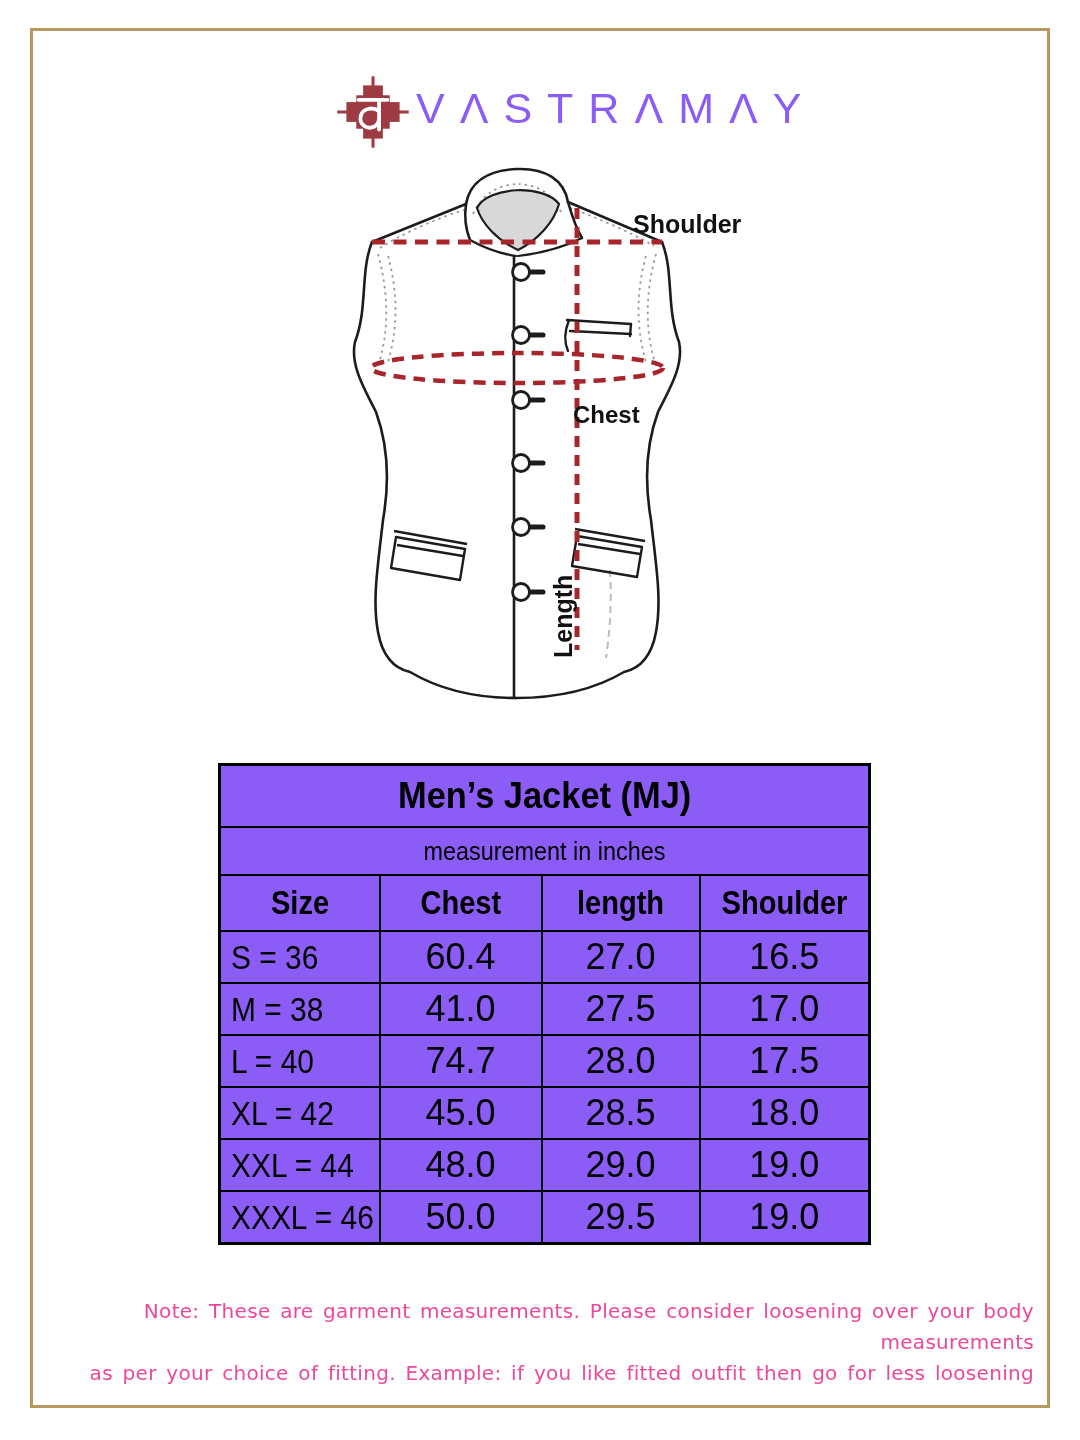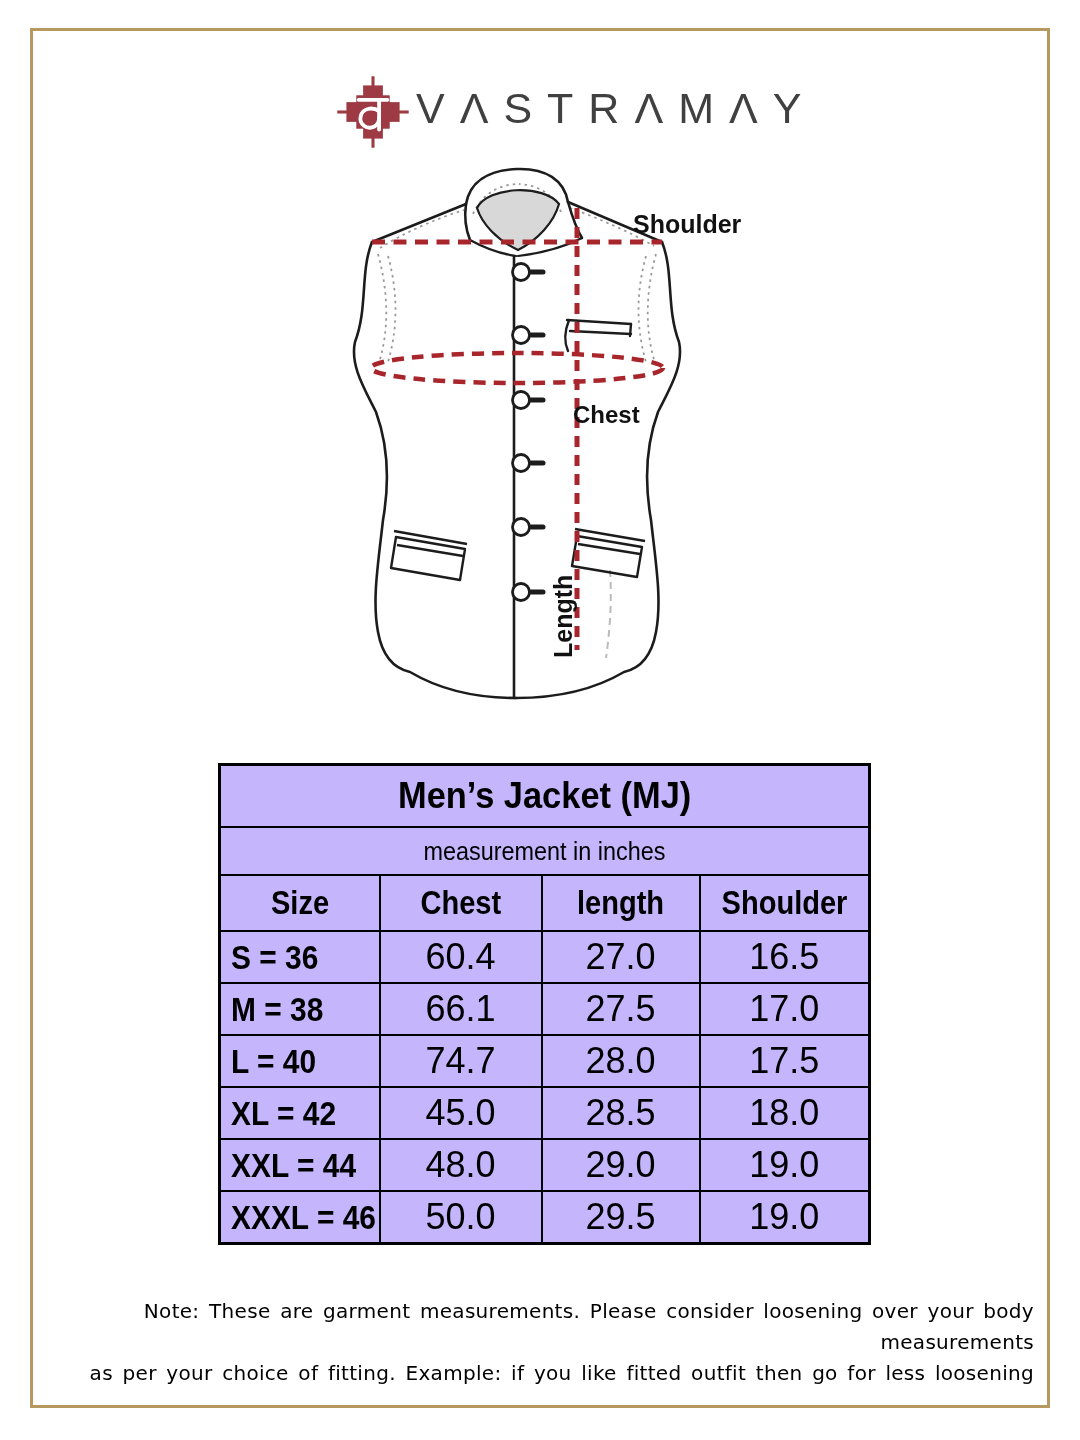--- a/index.html
+++ b/index.html
@@ -4,42 +4,42 @@
 <style>
   html,body{margin:0;padding:0;background:#fff;}
   .page{position:relative;width:1080px;height:1440px;background:#ffffff;overflow:hidden;
         font-family:"Liberation Sans",sans-serif;}
   .gold-border{position:absolute;left:30px;top:28px;width:1014px;height:1374px;
         border:3px solid #b5995e;pointer-events:none;}
 
   
   .brand-icon{position:absolute;left:335px;top:74px;width:76px;height:76px;}
   .brand-name{position:absolute;left:416px;top:70px;height:76px;display:flex;align-items:center;
-        font-size:43px;letter-spacing:15px;color:#404040;font-weight:normal;}
+        font-size:43px;letter-spacing:15px;color:#8b5cf6;font-weight:normal;}
 
   
   .diagram{position:absolute;left:330px;top:160px;width:450px;height:560px;}
 
   
   .size-table{position:absolute;left:218px;top:763px;width:650px;border-collapse:collapse;
-        table-layout:fixed;background:#c4b5fd;color:#000;border:3px solid #000;padding-left:32px;}
+        table-layout:fixed;background:#8b5cf6;color:#000;border:3px solid #000;padding-left:32px;}
   .size-table th,.size-table td{border:2px solid #000;padding:0;overflow:hidden;white-space:nowrap;}
   .subtitle-row th{height:46px;font-size:26px;font-weight:normal;text-align:center;}
   .header-row th{height:54px;font-size:33px;font-weight:bold;text-align:center;}
   .size-table tbody td{height:50px;font-size:36px;font-weight:normal;text-align:center;}
-  .size-table tbody td.size-cell{text-align:left;padding-left:10px;font-size:34px;font-weight:bold;}
+  .size-table tbody td.size-cell{text-align:left;padding-left:10px;font-size:34px;font-weight:normal;}
   .cond{display:inline-block;transform:scaleX(0.88);transform-origin:center center;}
   .cond-left{display:inline-block;transform:scaleX(0.88);transform-origin:left center;}
   .cond-title{display:inline-block;transform:scaleX(0.93);transform-origin:center center;}
   .cond-sub{display:inline-block;transform:scaleX(0.9);transform-origin:center center;}
 
   
   .note{position:absolute;left:40px;top:1296px;width:994px;text-align:right;
         font-family:"DejaVu Sans","Liberation Sans",sans-serif;font-size:20px;line-height:31px;
-        color:#000000;letter-spacing:0.3px;word-spacing:3px;}
+        color:#ec4899;letter-spacing:0.3px;word-spacing:3px;}
 </style>
 </head>
 <body>
 
 <div class="page">
   <div class="gold-border"></div>
 
   <svg class="brand-icon" viewBox="0 0 100 100" aria-hidden="true">
     <g fill="#9d3a43">
       <rect x="28" y="28" width="44" height="44"></rect>
@@ -163,21 +163,21 @@
     </thead>
     <tbody>
       <tr>
         <td class="size-cell"><span class="cond-left">S = 36</span></td>
         <td>60.4</td>
         <td>27.0</td>
         <td>16.5</td>
       </tr>
       <tr>
         <td class="size-cell"><span class="cond-left">M = 38</span></td>
-        <td>66.1</td>
+        <td>41.0</td>
         <td>27.5</td>
         <td>17.0</td>
       </tr>
       <tr>
         <td class="size-cell"><span class="cond-left">L = 40</span></td>
         <td>74.7</td>
         <td>28.0</td>
         <td>17.5</td>
       </tr>
       <tr>

